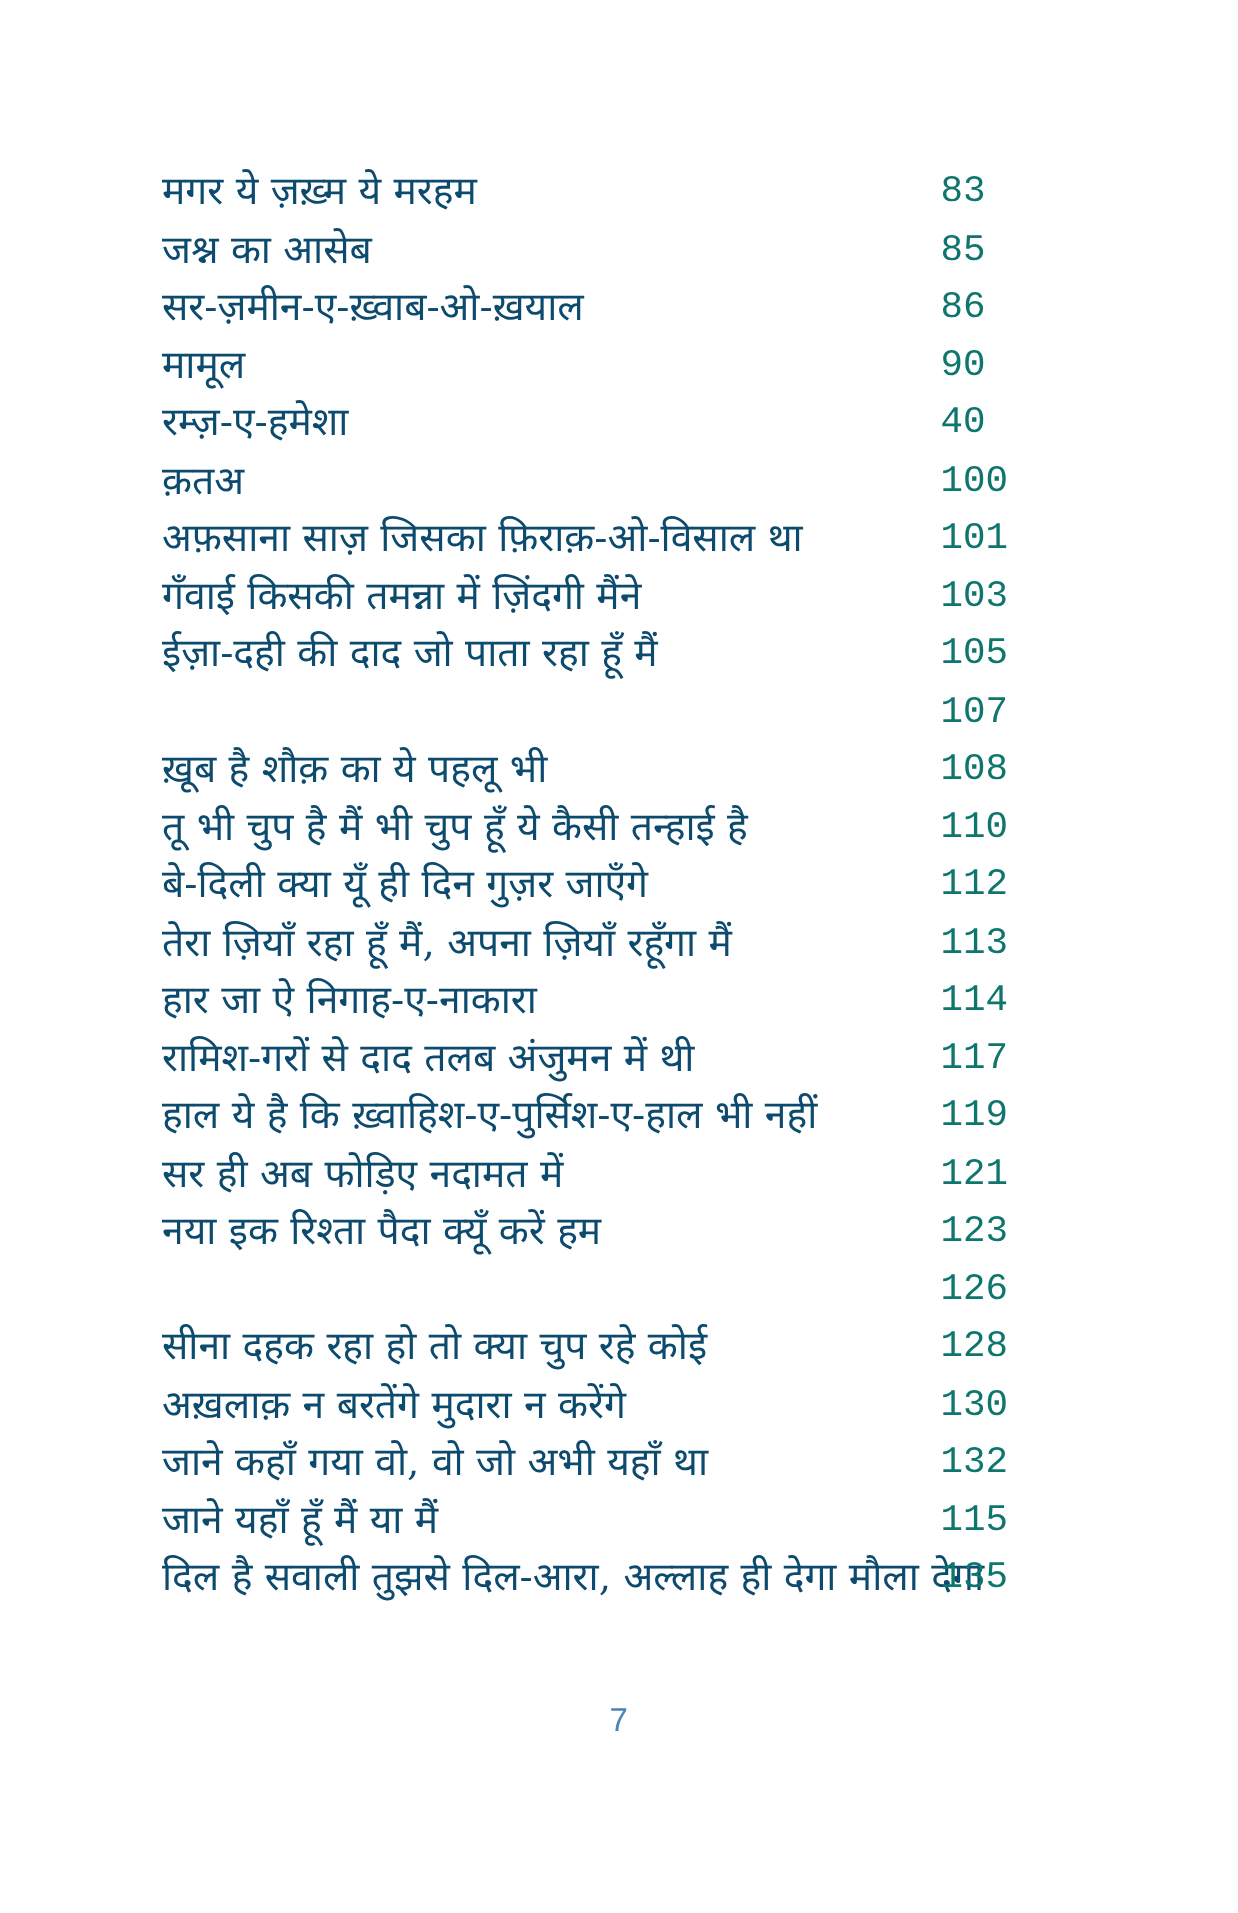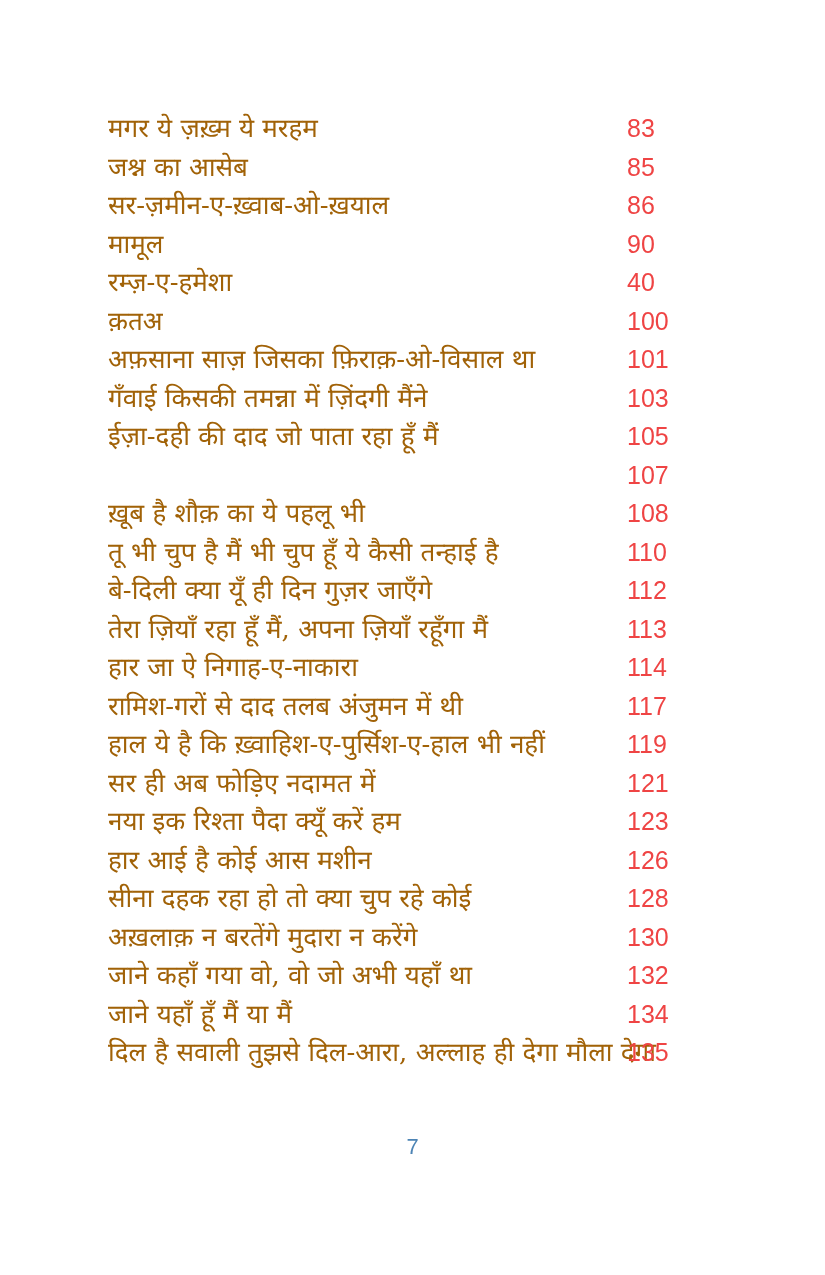--- a/index.html
+++ b/index.html
@@ -31,29 +31,29 @@
   }
   .toc-row {
     position: relative;
     height: 38.5px;
     line-height: 38.5px;
     white-space: nowrap;
   }
   .toc-title {
     font-size: 26px;
     font-family: "DejaVu Serif", "Liberation Serif", serif;
-    color: #a16207;
+    color: #0c4a6e;
   }
   .toc-page {
     position: absolute;
     left: 519px;
     top: 0;
     font-size: 25px;
-    font-family: Liberation Sans, sans-serif;
-    color: #ef4444;
+    font-family: Liberation Mono, monospace;
+    color: #0f766e;
   }
   .footer {
     position: absolute;
     left: 0;
     right: 0;
     top: 1134px;
     text-align: center;
     font-size: 22px;
     color: #4d84b5;
     font-family: "Liberation Sans", sans-serif;
@@ -76,21 +76,21 @@
       <div class="toc-row"><span class="toc-page">107</span></div>
       <div class="toc-row"><span class="toc-title">ख़ूब है शौक़ का ये पहलू भी</span><span class="toc-page">108</span></div>
       <div class="toc-row"><span class="toc-title">तू भी चुप है मैं भी चुप हूँ ये कैसी तन्हाई है</span><span class="toc-page">110</span></div>
       <div class="toc-row"><span class="toc-title">बे-दिली क्या यूँ ही दिन गुज़र जाएँगे</span><span class="toc-page">112</span></div>
       <div class="toc-row"><span class="toc-title">तेरा ज़ियाँ रहा हूँ मैं, अपना ज़ियाँ रहूँगा मैं</span><span class="toc-page">113</span></div>
       <div class="toc-row"><span class="toc-title">हार जा ऐ निगाह-ए-नाकारा</span><span class="toc-page">114</span></div>
       <div class="toc-row"><span class="toc-title">रामिश-गरों से दाद तलब अंजुमन में थी</span><span class="toc-page">117</span></div>
       <div class="toc-row"><span class="toc-title">हाल ये है कि ख़्वाहिश-ए-पुर्सिश-ए-हाल भी नहीं</span><span class="toc-page">119</span></div>
       <div class="toc-row"><span class="toc-title">सर ही अब फोड़िए नदामत में</span><span class="toc-page">121</span></div>
       <div class="toc-row"><span class="toc-title">नया इक रिश्ता पैदा क्यूँ करें हम</span><span class="toc-page">123</span></div>
-      <div class="toc-row"><span class="toc-title">हार आई है कोई आस मशीन</span><span class="toc-page">126</span></div>
+      <div class="toc-row"><span class="toc-page">126</span></div>
       <div class="toc-row"><span class="toc-title">सीना दहक रहा हो तो क्या चुप रहे कोई</span><span class="toc-page">128</span></div>
       <div class="toc-row"><span class="toc-title">अख़लाक़ न बरतेंगे मुदारा न करेंगे</span><span class="toc-page">130</span></div>
       <div class="toc-row"><span class="toc-title">जाने कहाँ गया वो, वो जो अभी यहाँ था</span><span class="toc-page">132</span></div>
-      <div class="toc-row"><span class="toc-title">जाने यहाँ हूँ मैं या मैं</span><span class="toc-page">134</span></div>
+      <div class="toc-row"><span class="toc-title">जाने यहाँ हूँ मैं या मैं</span><span class="toc-page">115</span></div>
       <div class="toc-row"><span class="toc-title">दिल है सवाली तुझसे दिल-आरा, अल्लाह ही देगा मौला देगा</span><span class="toc-page">135</span></div>
     </div>
   <div class="footer">7</div>
 </div>
 
 </body></html>

